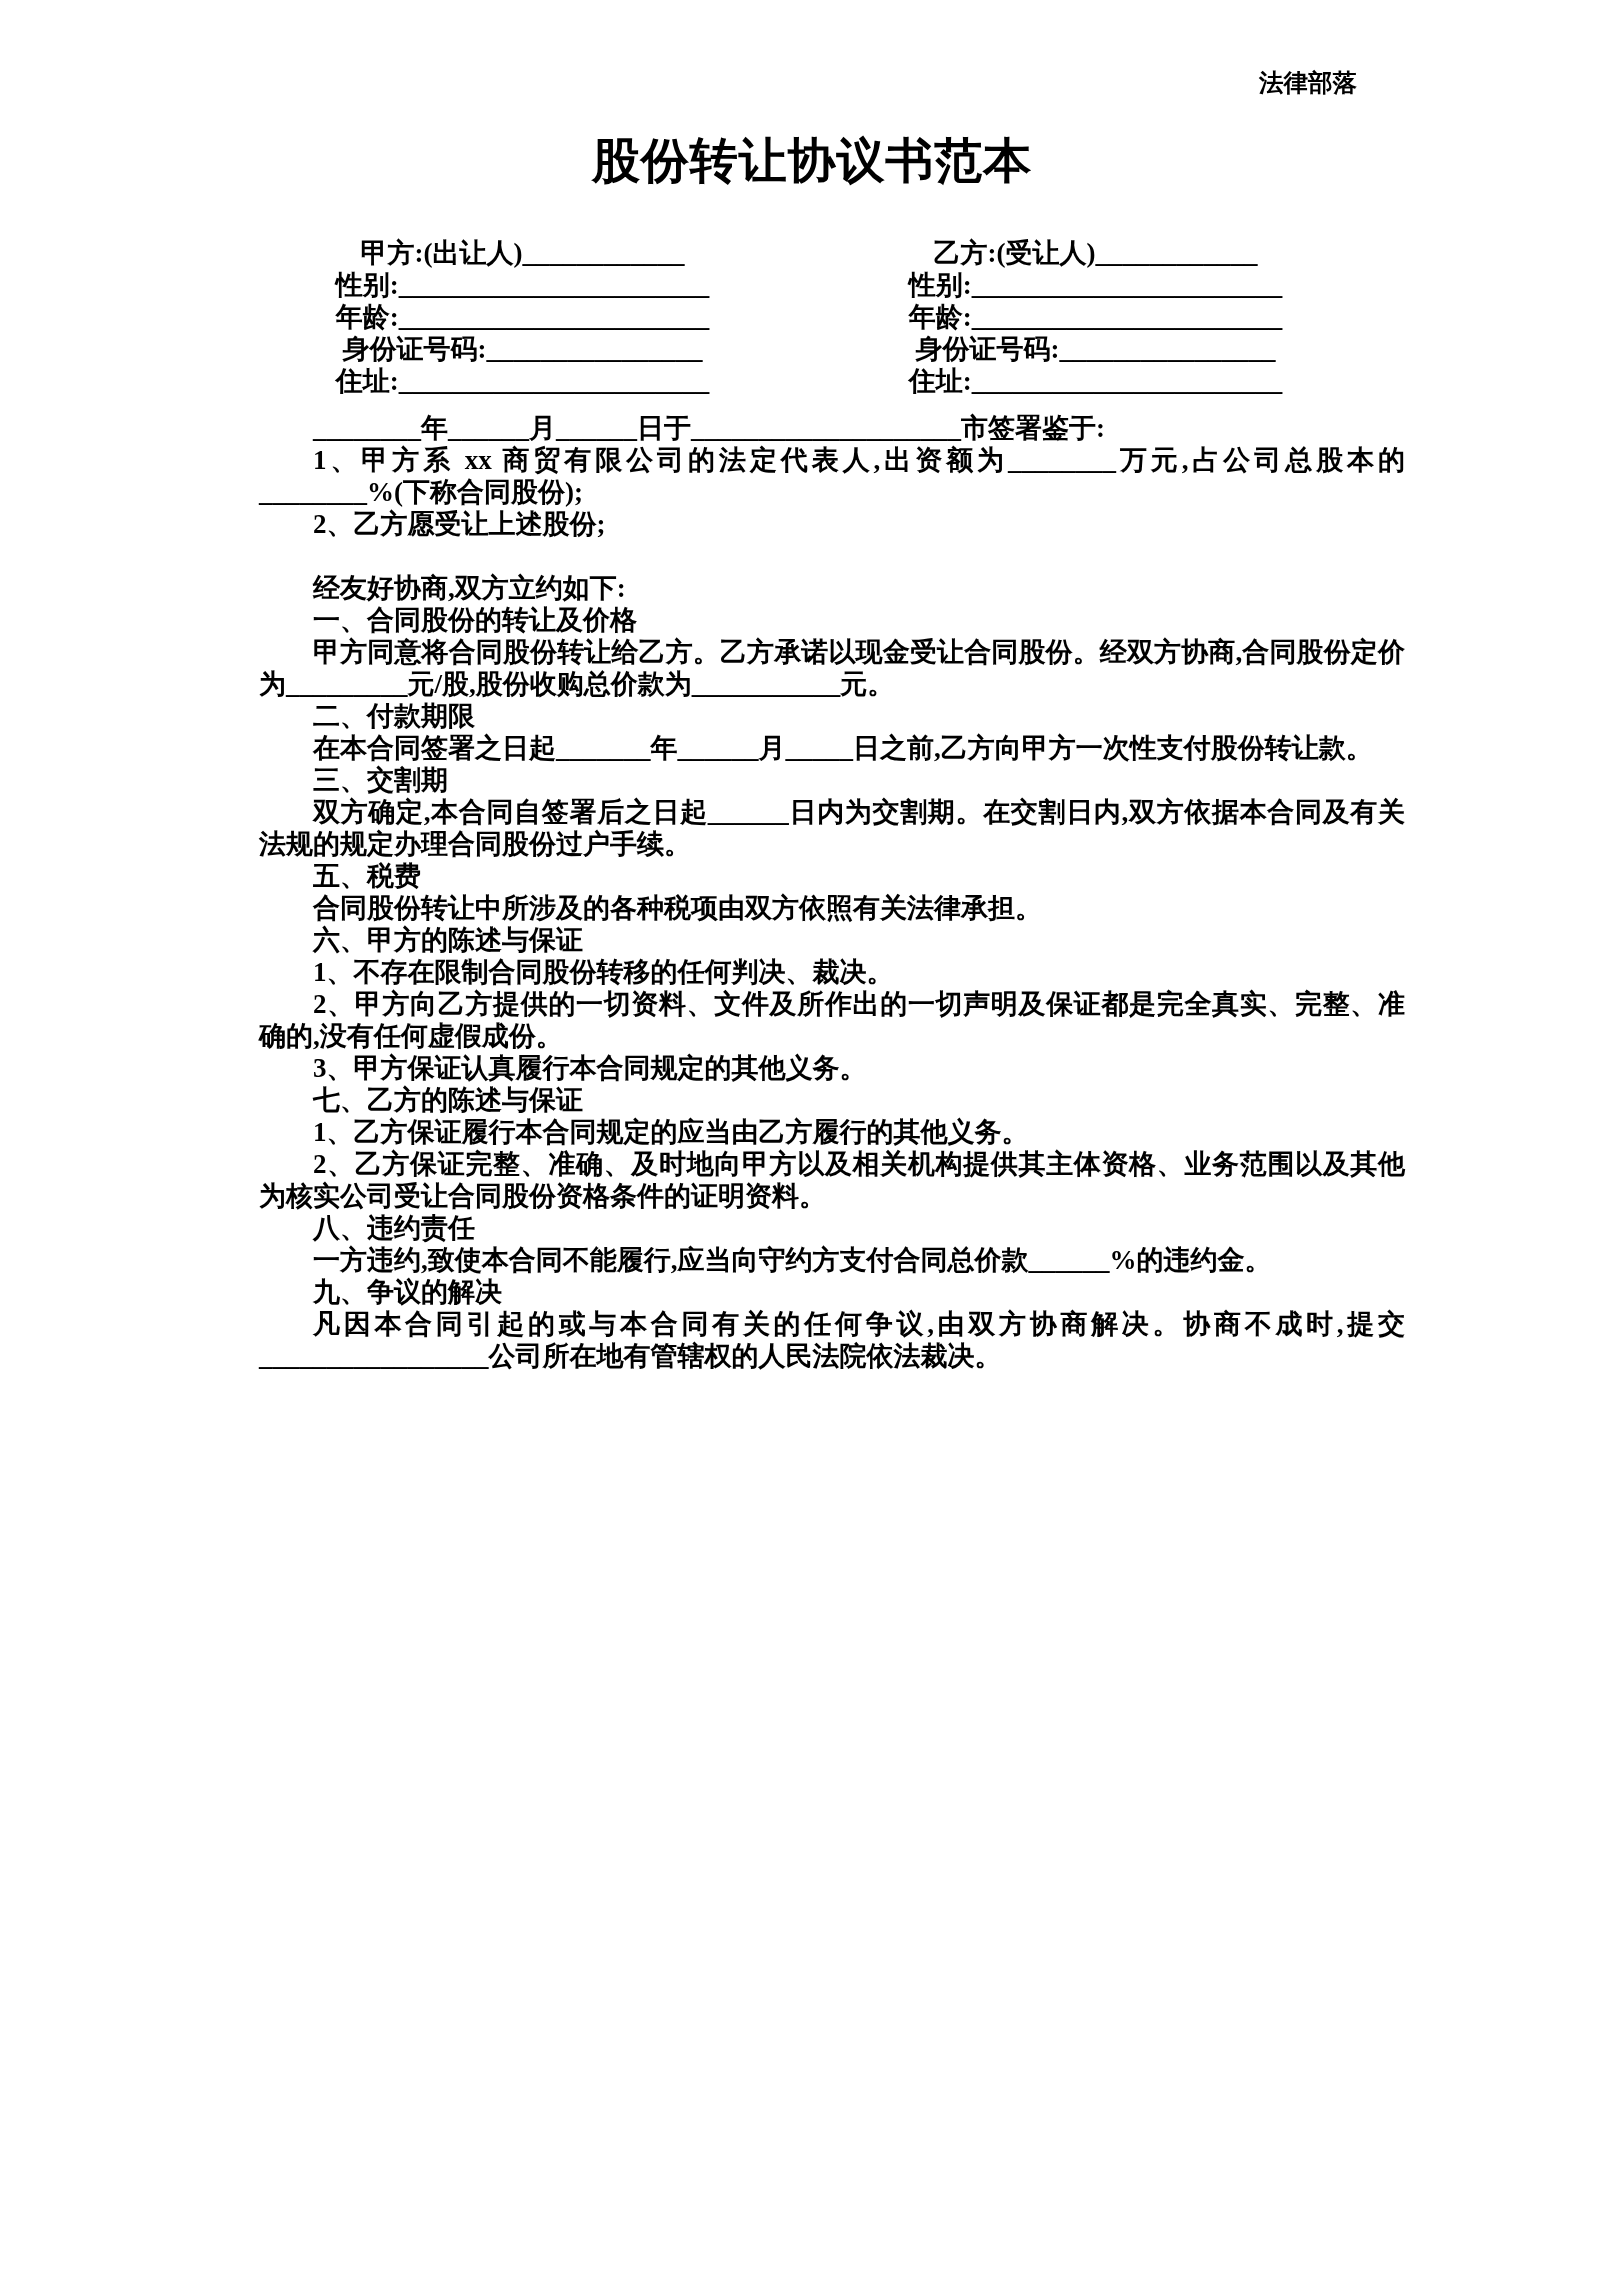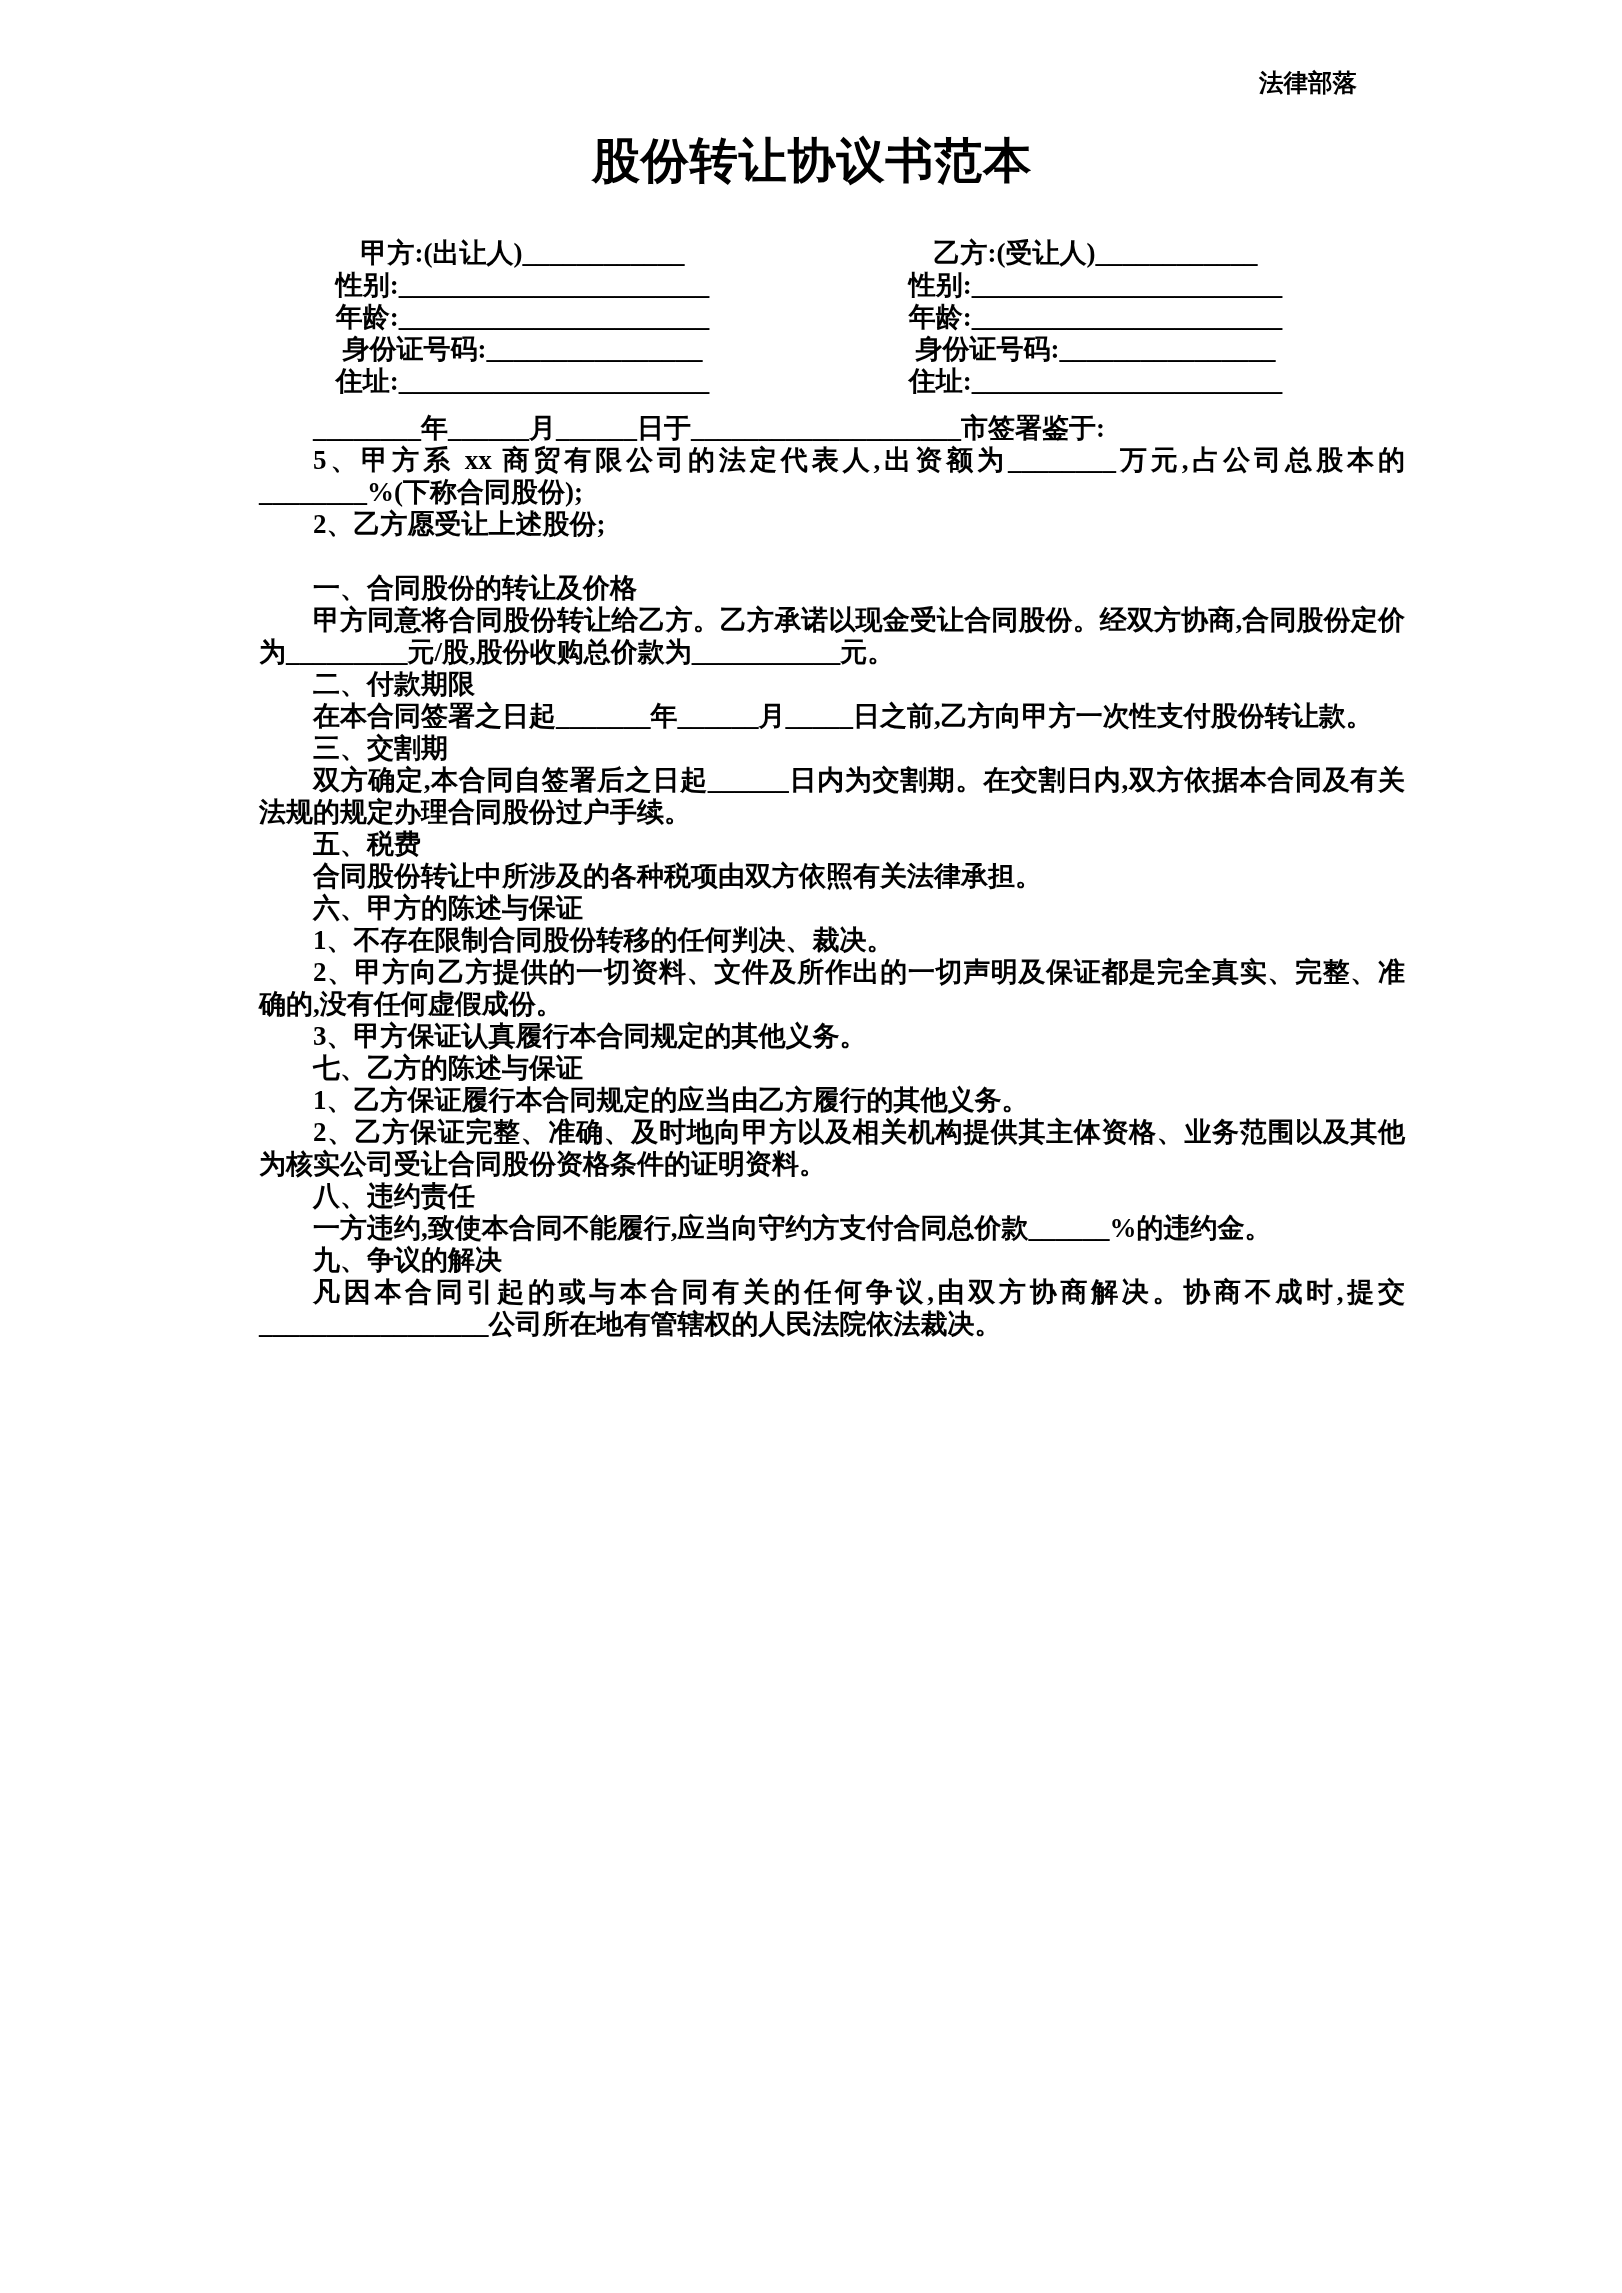--- a/index.html
+++ b/index.html
@@ -79,23 +79,24 @@
       <div class="party-row">乙方:(受让人)____________</div>
       <div class="party-row">性别:_______________________</div>
       <div class="party-row">年龄:_______________________</div>
       <div class="party-row">身份证号码:________________</div>
       <div class="party-row">住址:_______________________</div>
     </div>
   </div>
 
   <div class="doc-body">
     <p>________年______月______日于____________________市签署鉴于:</p>
-    <p>5、甲方系 xx 商贸有限公司的法定代表人,出资额为________万元,占公司总股本的________%(下称合同股份);</p>
+    <p>1、甲方系 xx 商贸有限公司的法定代表人,出资额为________万元,占公司总股本的________%(下称合同股份);</p>
     <p>2、乙方愿受让上述股份;</p>
     <div class="spacer"></div>
+    <p>经友好协商,双方立约如下:</p>
     <p>一、合同股份的转让及价格</p>
     <p>甲方同意将合同股份转让给乙方。乙方承诺以现金受让合同股份。经双方协商,合同股份定价为_________元/股,股份收购总价款为___________元。</p>
     <p>二、付款期限</p>
     <p>在本合同签署之日起_______年______月_____日之前,乙方向甲方一次性支付股份转让款。</p>
     <p>三、交割期</p>
     <p>双方确定,本合同自签署后之日起______日内为交割期。在交割日内,双方依据本合同及有关法规的规定办理合同股份过户手续。</p>
     <p>五、税费</p>
     <p>合同股份转让中所涉及的各种税项由双方依照有关法律承担。</p>
     <p>六、甲方的陈述与保证</p>
     <p>1、不存在限制合同股份转移的任何判决、裁决。</p>

